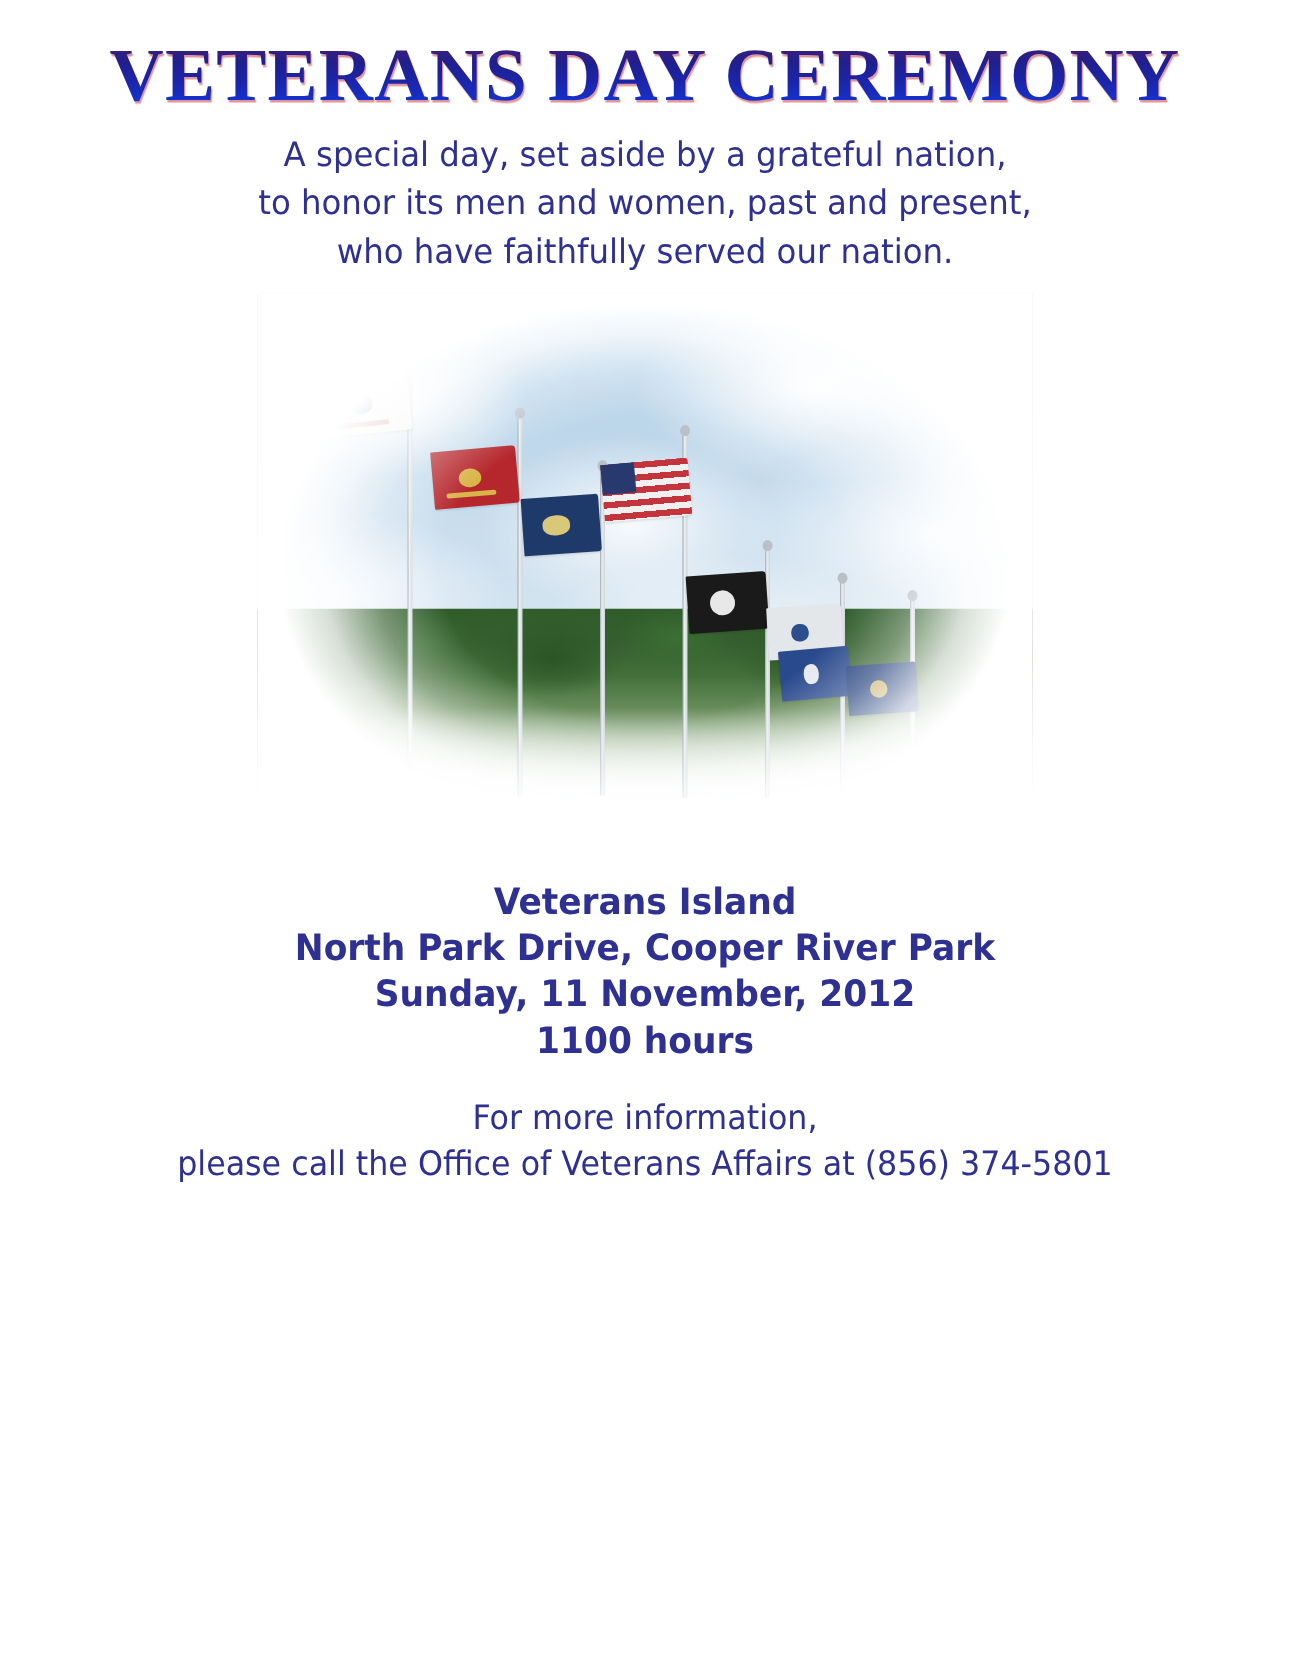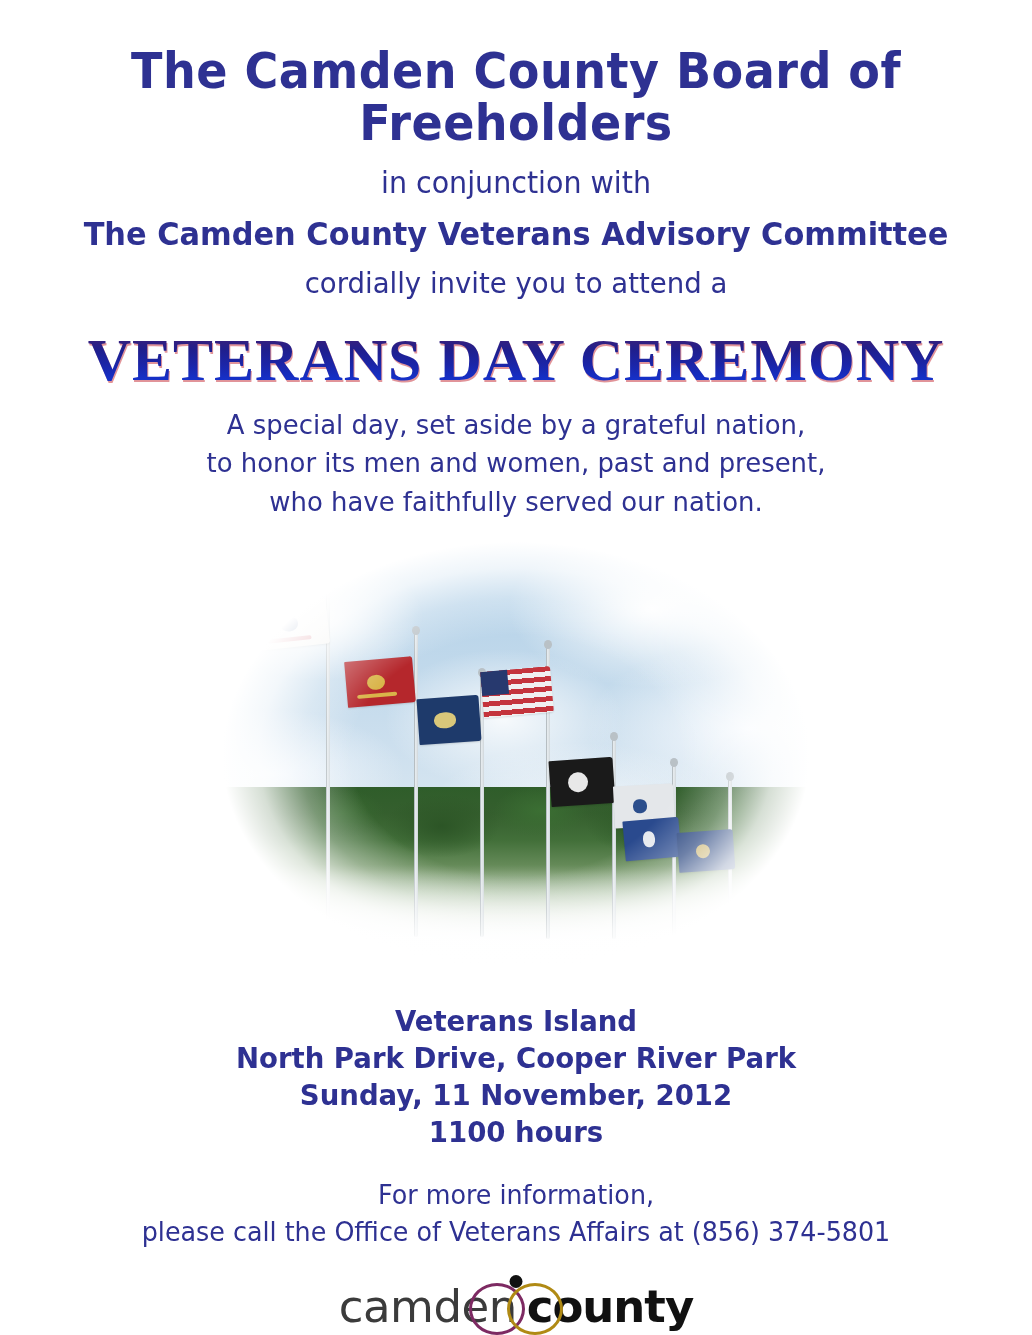--- a/index.html
+++ b/index.html
@@ -280,26 +280,20 @@
     width: 13px; height: 13px;
     border-radius: 50%;
     background: #111111;
   }
 </style>
 </head>
 <body>
 
 <div class="flyer">
 
-  <div class="header">
-    <h1 class="title-main">The Camden County Board of Freeholders</h1>
-    <p class="line-conjunction">in conjunction with</p>
-    <p class="title-sub">The Camden County Veterans Advisory Committee</p>
-    <p class="line-invite">cordially invite you to attend a</p>
-  </div>
 
   <div class="ceremony-wrap">
     <span class="ceremony">VETERANS DAY CEREMONY</span>
   </div>
 
   <div class="verse">
     <div>A special day, set aside by a grateful nation,</div>
     <div>to honor its men and women, past and present,</div>
     <div>who have faithfully served our nation.</div>
   </div>
@@ -362,26 +356,14 @@
     <div>North Park Drive, Cooper River Park</div>
     <div>Sunday, 11 November, 2012</div>
     <div>1100 hours</div>
   </div>
 
   <div class="contact">
     <div>For more information,</div>
     <div>please call the Office of Veterans Affairs at (856) 374-5801</div>
   </div>
 
-  <div class="logo-block">
-    <div class="logo-mark">
-      <span class="logo-camden">camden</span><span class="logo-county">county</span>
-      <span class="logo-rings">
-        <span class="ring ring-left"></span>
-        <span class="ring ring-right"></span>
-        <span class="logo-dot"></span>
-      </span>
-    </div>
-    
-    
-  </div>
 
 </div>
 
 </body></html>

